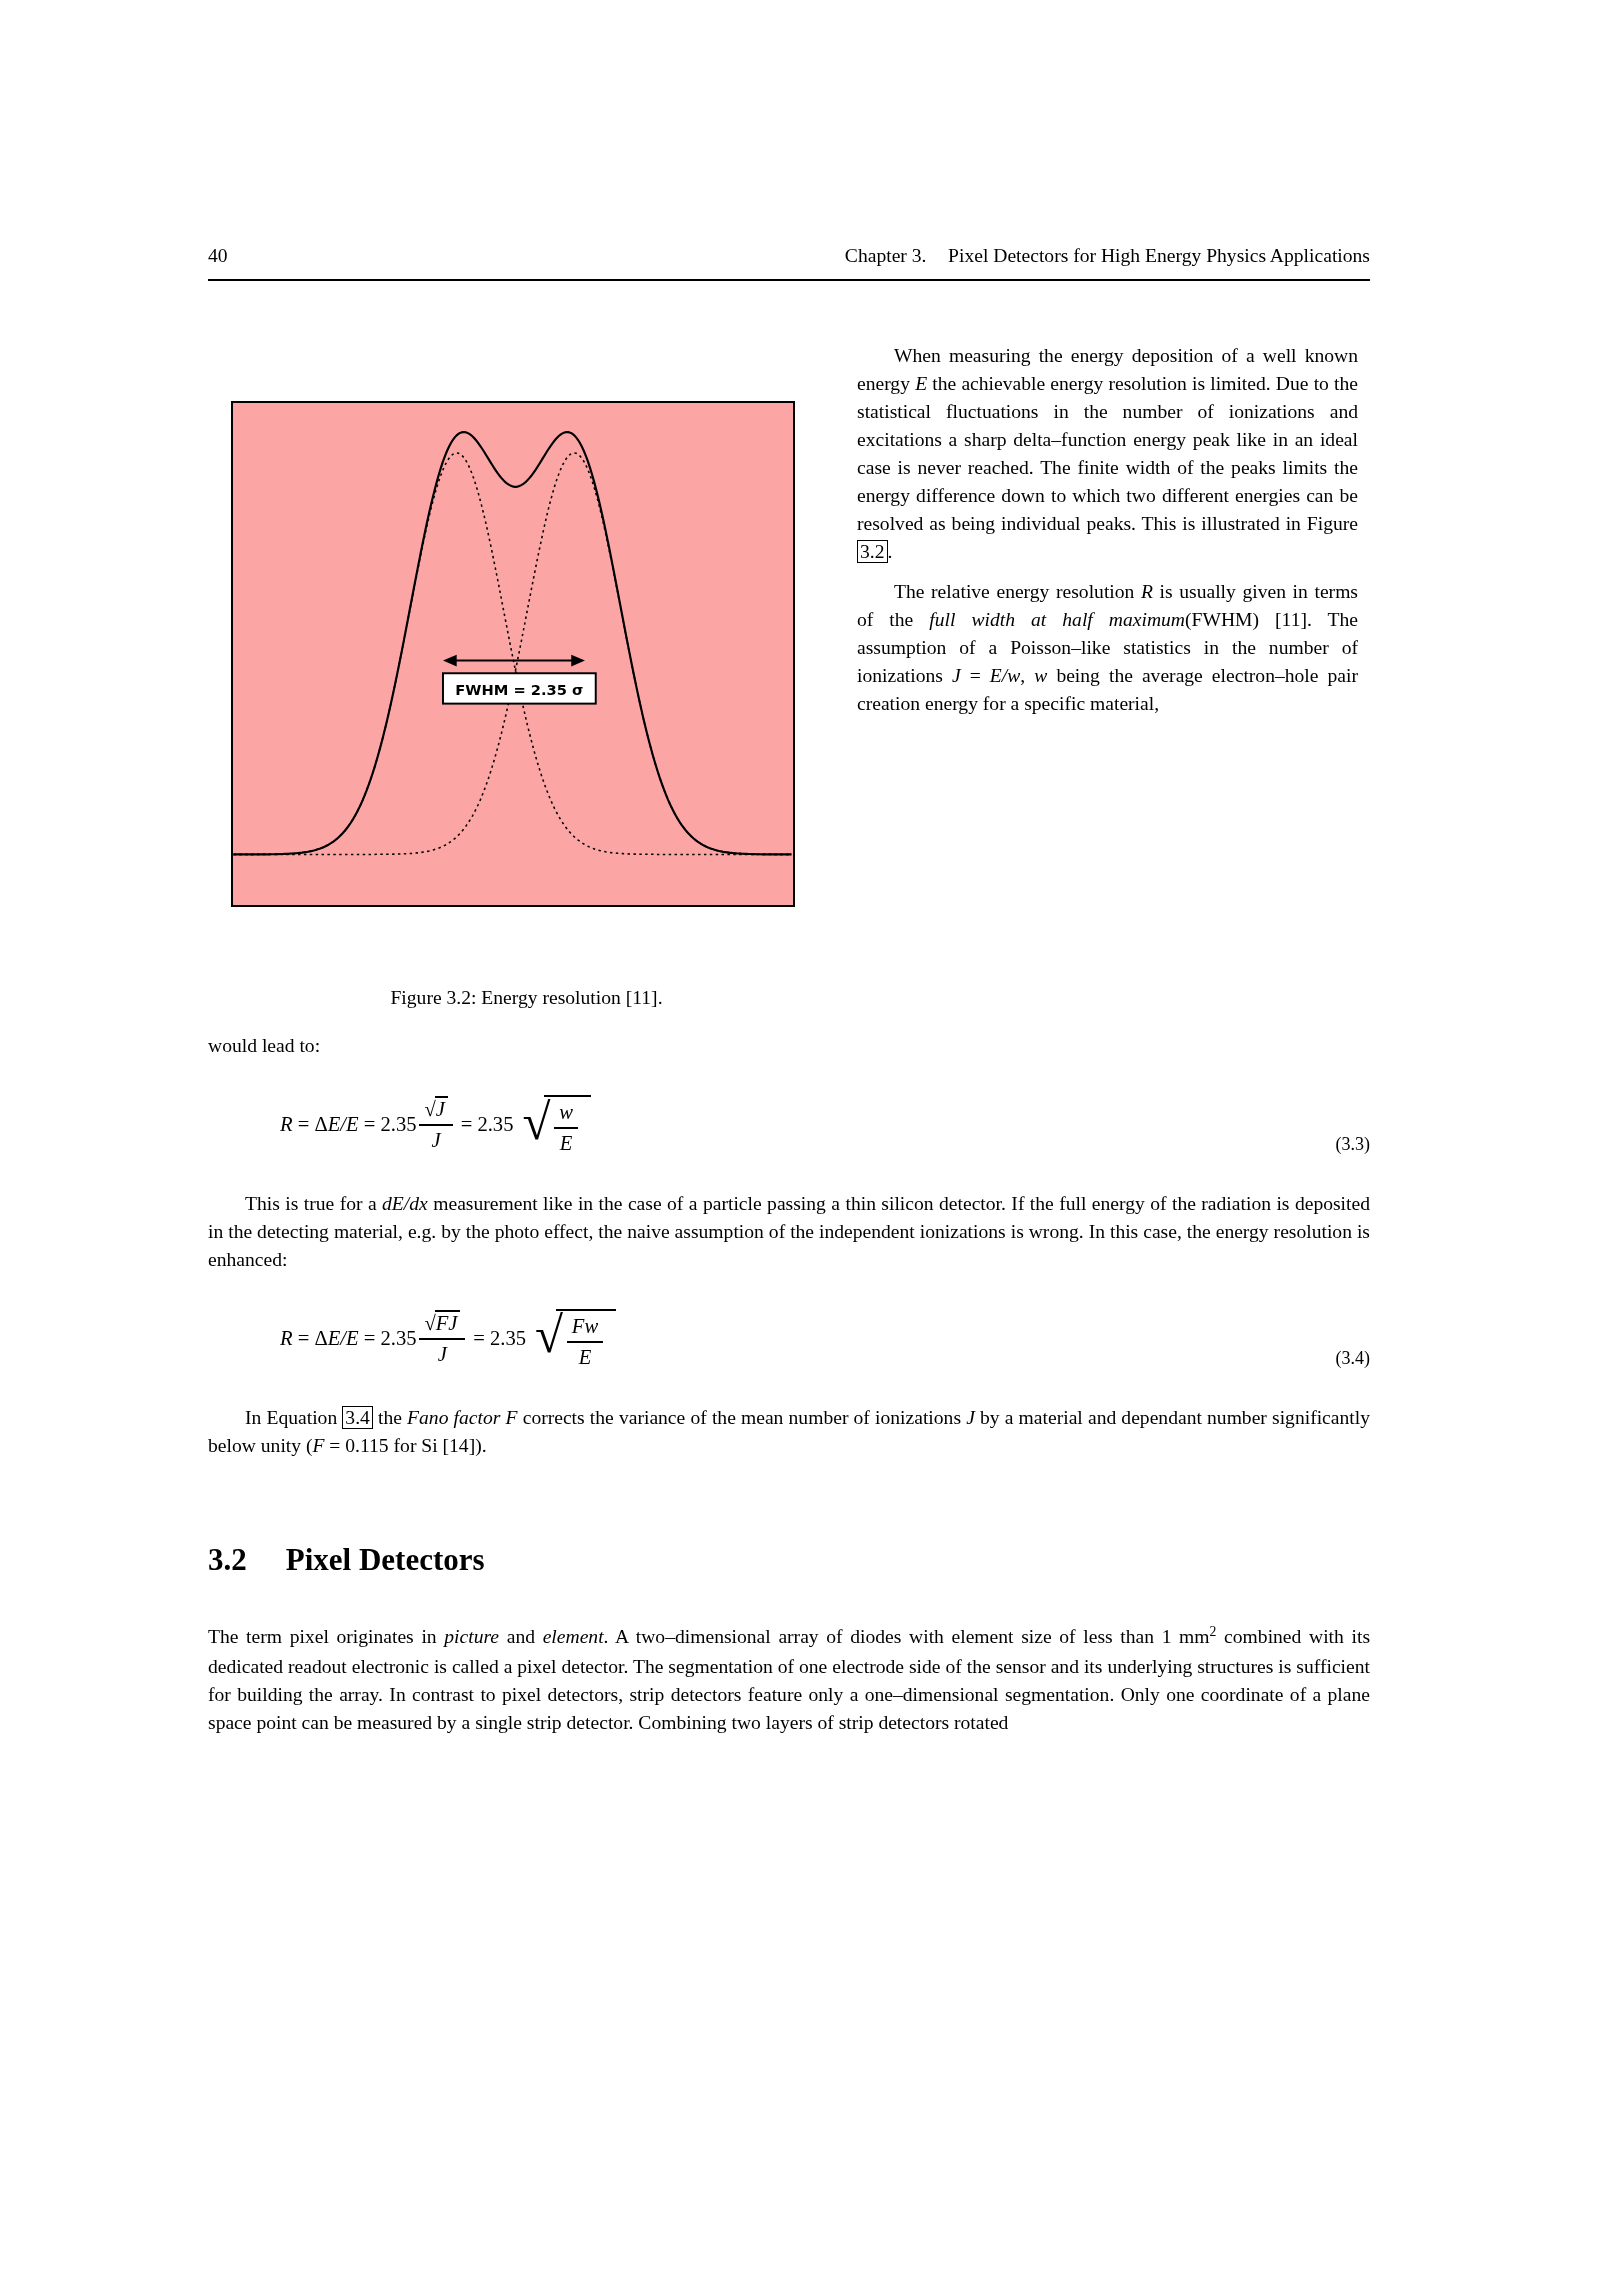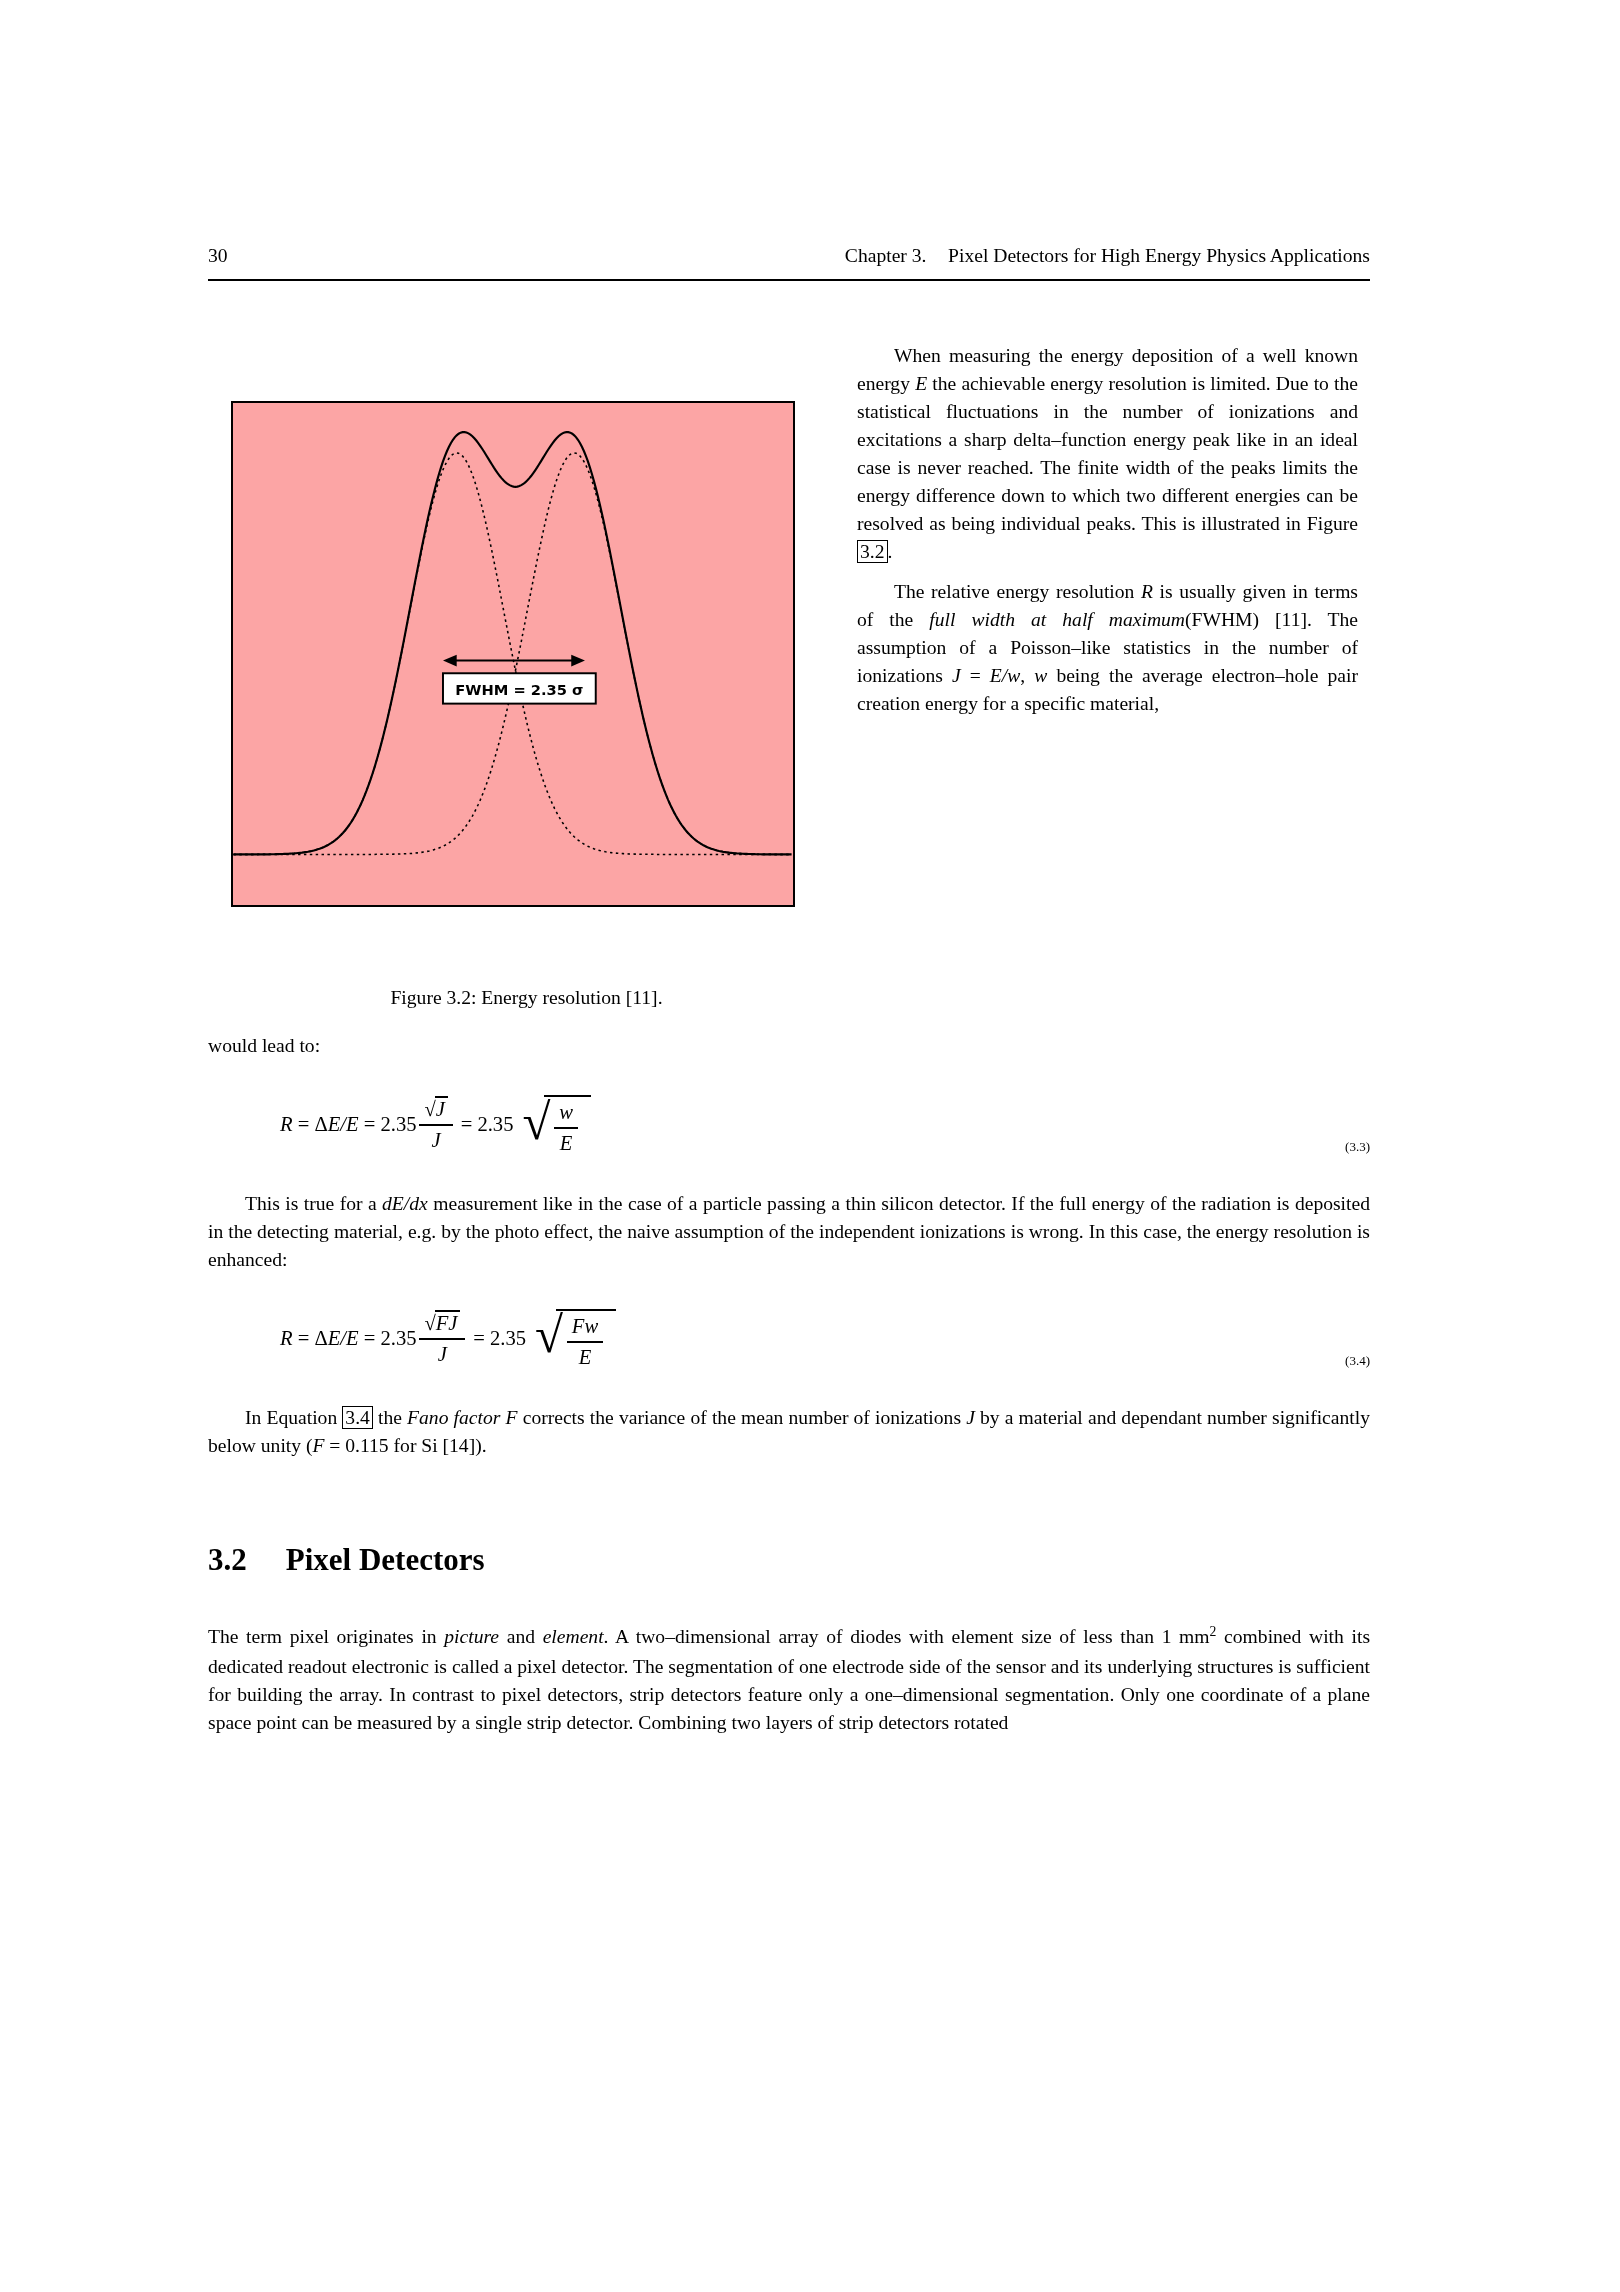--- a/index.html
+++ b/index.html
@@ -40,34 +40,34 @@
   .frac{display:inline-flex;flex-direction:column;align-items:stretch;
         text-align:center;vertical-align:middle;margin:0 2.9px;}
   .frac .fn{display:block;padding:0 4.9px 2.9px;}
   .frac .fd{display:block;border-top:2px solid #000;padding:2.9px 4.9px 0;}
   .rsign{font-style:normal;}
   .sol{border-top:2px solid #000;padding:0 2.9px 0 1px;margin-left:-1px;}
   .bigsqrt{display:inline-flex;align-items:center;vertical-align:middle;margin-left:3.9px;}
   .bsign{font-size:51px;line-height:1;font-style:normal;transform:translateY(-2.9px);
          margin-right:-6.9px;}
   .brad{display:inline-block;border-top:2.5px solid #000;padding:3.9px 9.8px 0 7.8px;}
-  .eqnum{margin-left:auto;font-size:13px;}
+  .eqnum{margin-left:auto;font-size:18px;}
 
   
   .sechead{margin-top:82px;font-size:31px;font-weight:bold;display:flex;}
   .sechead .num{margin-right:39px;}
   .secpara{margin-top:45px;}
 </style>
 </head>
 <body>
 
 <div class="page">
 
   <div class="hdr">
-    <span>30</span>
+    <span>40</span>
     <span class="title">
       <span>Chapter 3.</span><span class="gap"></span><span>Pixel Detectors for High Energy Physics Applications</span>
     </span>
   </div>
 
   <div class="cols">
     <div class="leftcol">
       <div class="figbox">
         <svg id="figsvg" width="560" height="471" viewBox="0 0 571 481" style="font-size:20px">
           <path d="M0,461.0 L2,461.0 L4,461.0 L6,461.0 L8,461.0 L10,461.0 L12,461.0 L14,461.0 L16,461.0 L18,461.0 L20,461.0 L22,461.0 L24,461.0 L26,460.9 L28,460.9 L30,460.9 L32,460.9 L34,460.9 L36,460.9 L38,460.8 L40,460.8 L42,460.8 L44,460.7 L46,460.7 L48,460.6 L50,460.6 L52,460.5 L54,460.4 L56,460.3 L58,460.2 L60,460.1 L62,460.0 L64,459.8 L66,459.6 L68,459.4 L70,459.2 L72,458.9 L74,458.6 L76,458.3 L78,457.9 L80,457.5 L82,457.0 L84,456.4 L86,455.8 L88,455.2 L90,454.4 L92,453.6 L94,452.7 L96,451.7 L98,450.5 L100,449.3 L102,447.9 L104,446.4 L106,444.8 L108,443.0 L110,441.0 L112,438.9 L114,436.6 L116,434.1 L118,431.3 L120,428.4 L122,425.2 L124,421.8 L126,418.1 L128,414.2 L130,410.0 L132,405.5 L134,400.7 L136,395.7 L138,390.3 L140,384.6 L142,378.6 L144,372.3 L146,365.7 L148,358.8 L150,351.5 L152,343.9 L154,336.1 L156,327.9 L158,319.4 L160,310.7 L162,301.7 L164,292.4 L166,283.0 L168,273.3 L170,263.4 L172,253.4 L174,243.3 L176,233.0 L178,222.7 L180,212.3 L182,202.0 L184,191.6 L186,181.4 L188,171.3 L190,161.3 L192,151.5 L194,142.0 L196,132.7 L198,123.7 L200,115.1 L202,106.9 L204,99.2 L206,91.9 L208,85.1 L210,78.8 L212,73.2 L214,68.1 L216,63.6 L218,59.8 L220,56.7 L222,54.2 L224,52.4 L226,51.4 L228,51.0 L230,51.4 L232,52.4 L234,54.2 L236,56.7 L238,59.8 L240,63.6 L242,68.1 L244,73.2 L246,78.8 L248,85.1 L250,91.9 L252,99.2 L254,106.9 L256,115.1 L258,123.7 L260,132.7 L262,142.0 L264,151.5 L266,161.3 L268,171.3 L270,181.4 L272,191.6 L274,202.0 L276,212.3 L278,222.7 L280,233.0 L282,243.3 L284,253.4 L286,263.4 L288,273.3 L290,283.0 L292,292.4 L294,301.7 L296,310.7 L298,319.4 L300,327.9 L302,336.1 L304,343.9 L306,351.5 L308,358.8 L310,365.7 L312,372.3 L314,378.6 L316,384.6 L318,390.3 L320,395.7 L322,400.7 L324,405.5 L326,410.0 L328,414.2 L330,418.1 L332,421.8 L334,425.2 L336,428.4 L338,431.3 L340,434.1 L342,436.6 L344,438.9 L346,441.0 L348,443.0 L350,444.8 L352,446.4 L354,447.9 L356,449.3 L358,450.5 L360,451.7 L362,452.7 L364,453.6 L366,454.4 L368,455.2 L370,455.8 L372,456.4 L374,457.0 L376,457.5 L378,457.9 L380,458.3 L382,458.6 L384,458.9 L386,459.2 L388,459.4 L390,459.6 L392,459.8 L394,460.0 L396,460.1 L398,460.2 L400,460.3 L402,460.4 L404,460.5 L406,460.6 L408,460.6 L410,460.7 L412,460.7 L414,460.8 L416,460.8 L418,460.8 L420,460.9 L422,460.9 L424,460.9 L426,460.9 L428,460.9 L430,460.9 L432,461.0 L434,461.0 L436,461.0 L438,461.0 L440,461.0 L442,461.0 L444,461.0 L446,461.0 L448,461.0 L450,461.0 L452,461.0 L454,461.0 L456,461.0 L458,461.0 L460,461.0 L462,461.0 L464,461.0 L466,461.0 L468,461.0 L470,461.0 L472,461.0 L474,461.0 L476,461.0 L478,461.0 L480,461.0 L482,461.0 L484,461.0 L486,461.0 L488,461.0 L490,461.0 L492,461.0 L494,461.0 L496,461.0 L498,461.0 L500,461.0 L502,461.0 L504,461.0 L506,461.0 L508,461.0 L510,461.0 L512,461.0 L514,461.0 L516,461.0 L518,461.0 L520,461.0 L522,461.0 L524,461.0 L526,461.0 L528,461.0 L530,461.0 L532,461.0 L534,461.0 L536,461.0 L538,461.0 L540,461.0 L542,461.0 L544,461.0 L546,461.0 L548,461.0 L550,461.0 L552,461.0 L554,461.0 L556,461.0 L558,461.0 L560,461.0 L562,461.0 L564,461.0 L566,461.0 L568,461.0 L570,461.0 " fill="none" stroke="#000" stroke-width="1.6" stroke-dasharray="2.5 3.5"></path>

